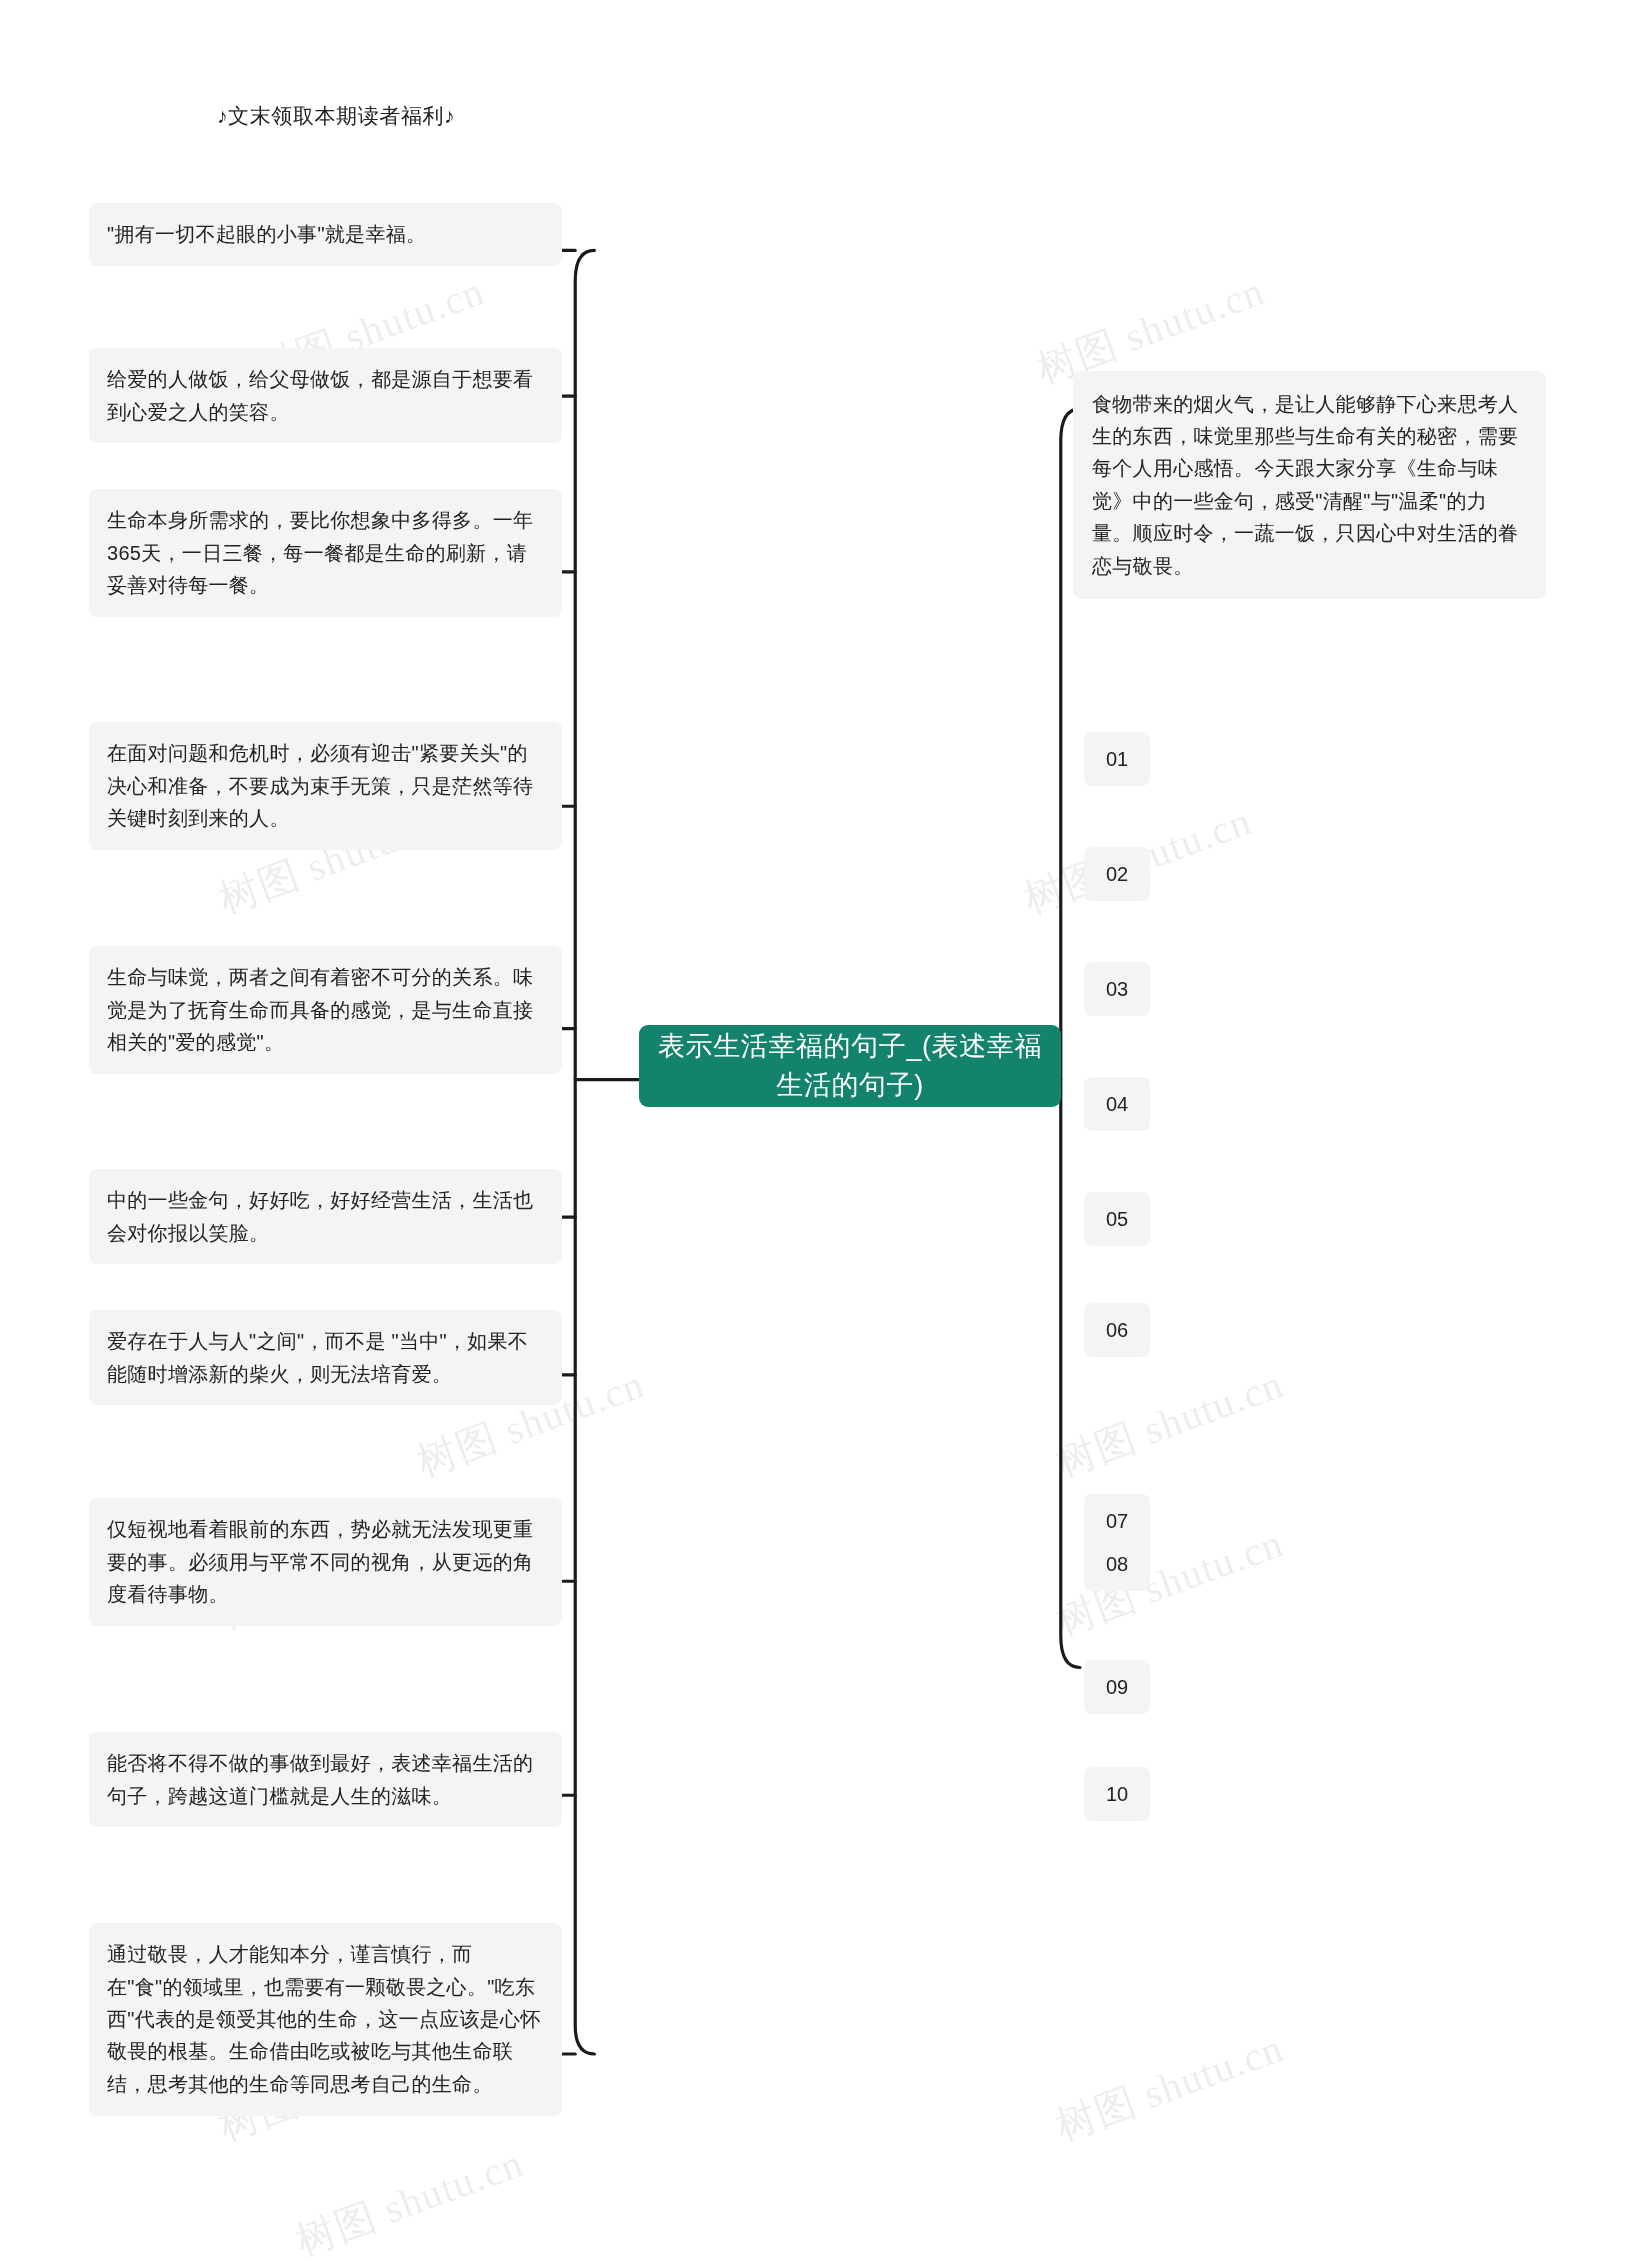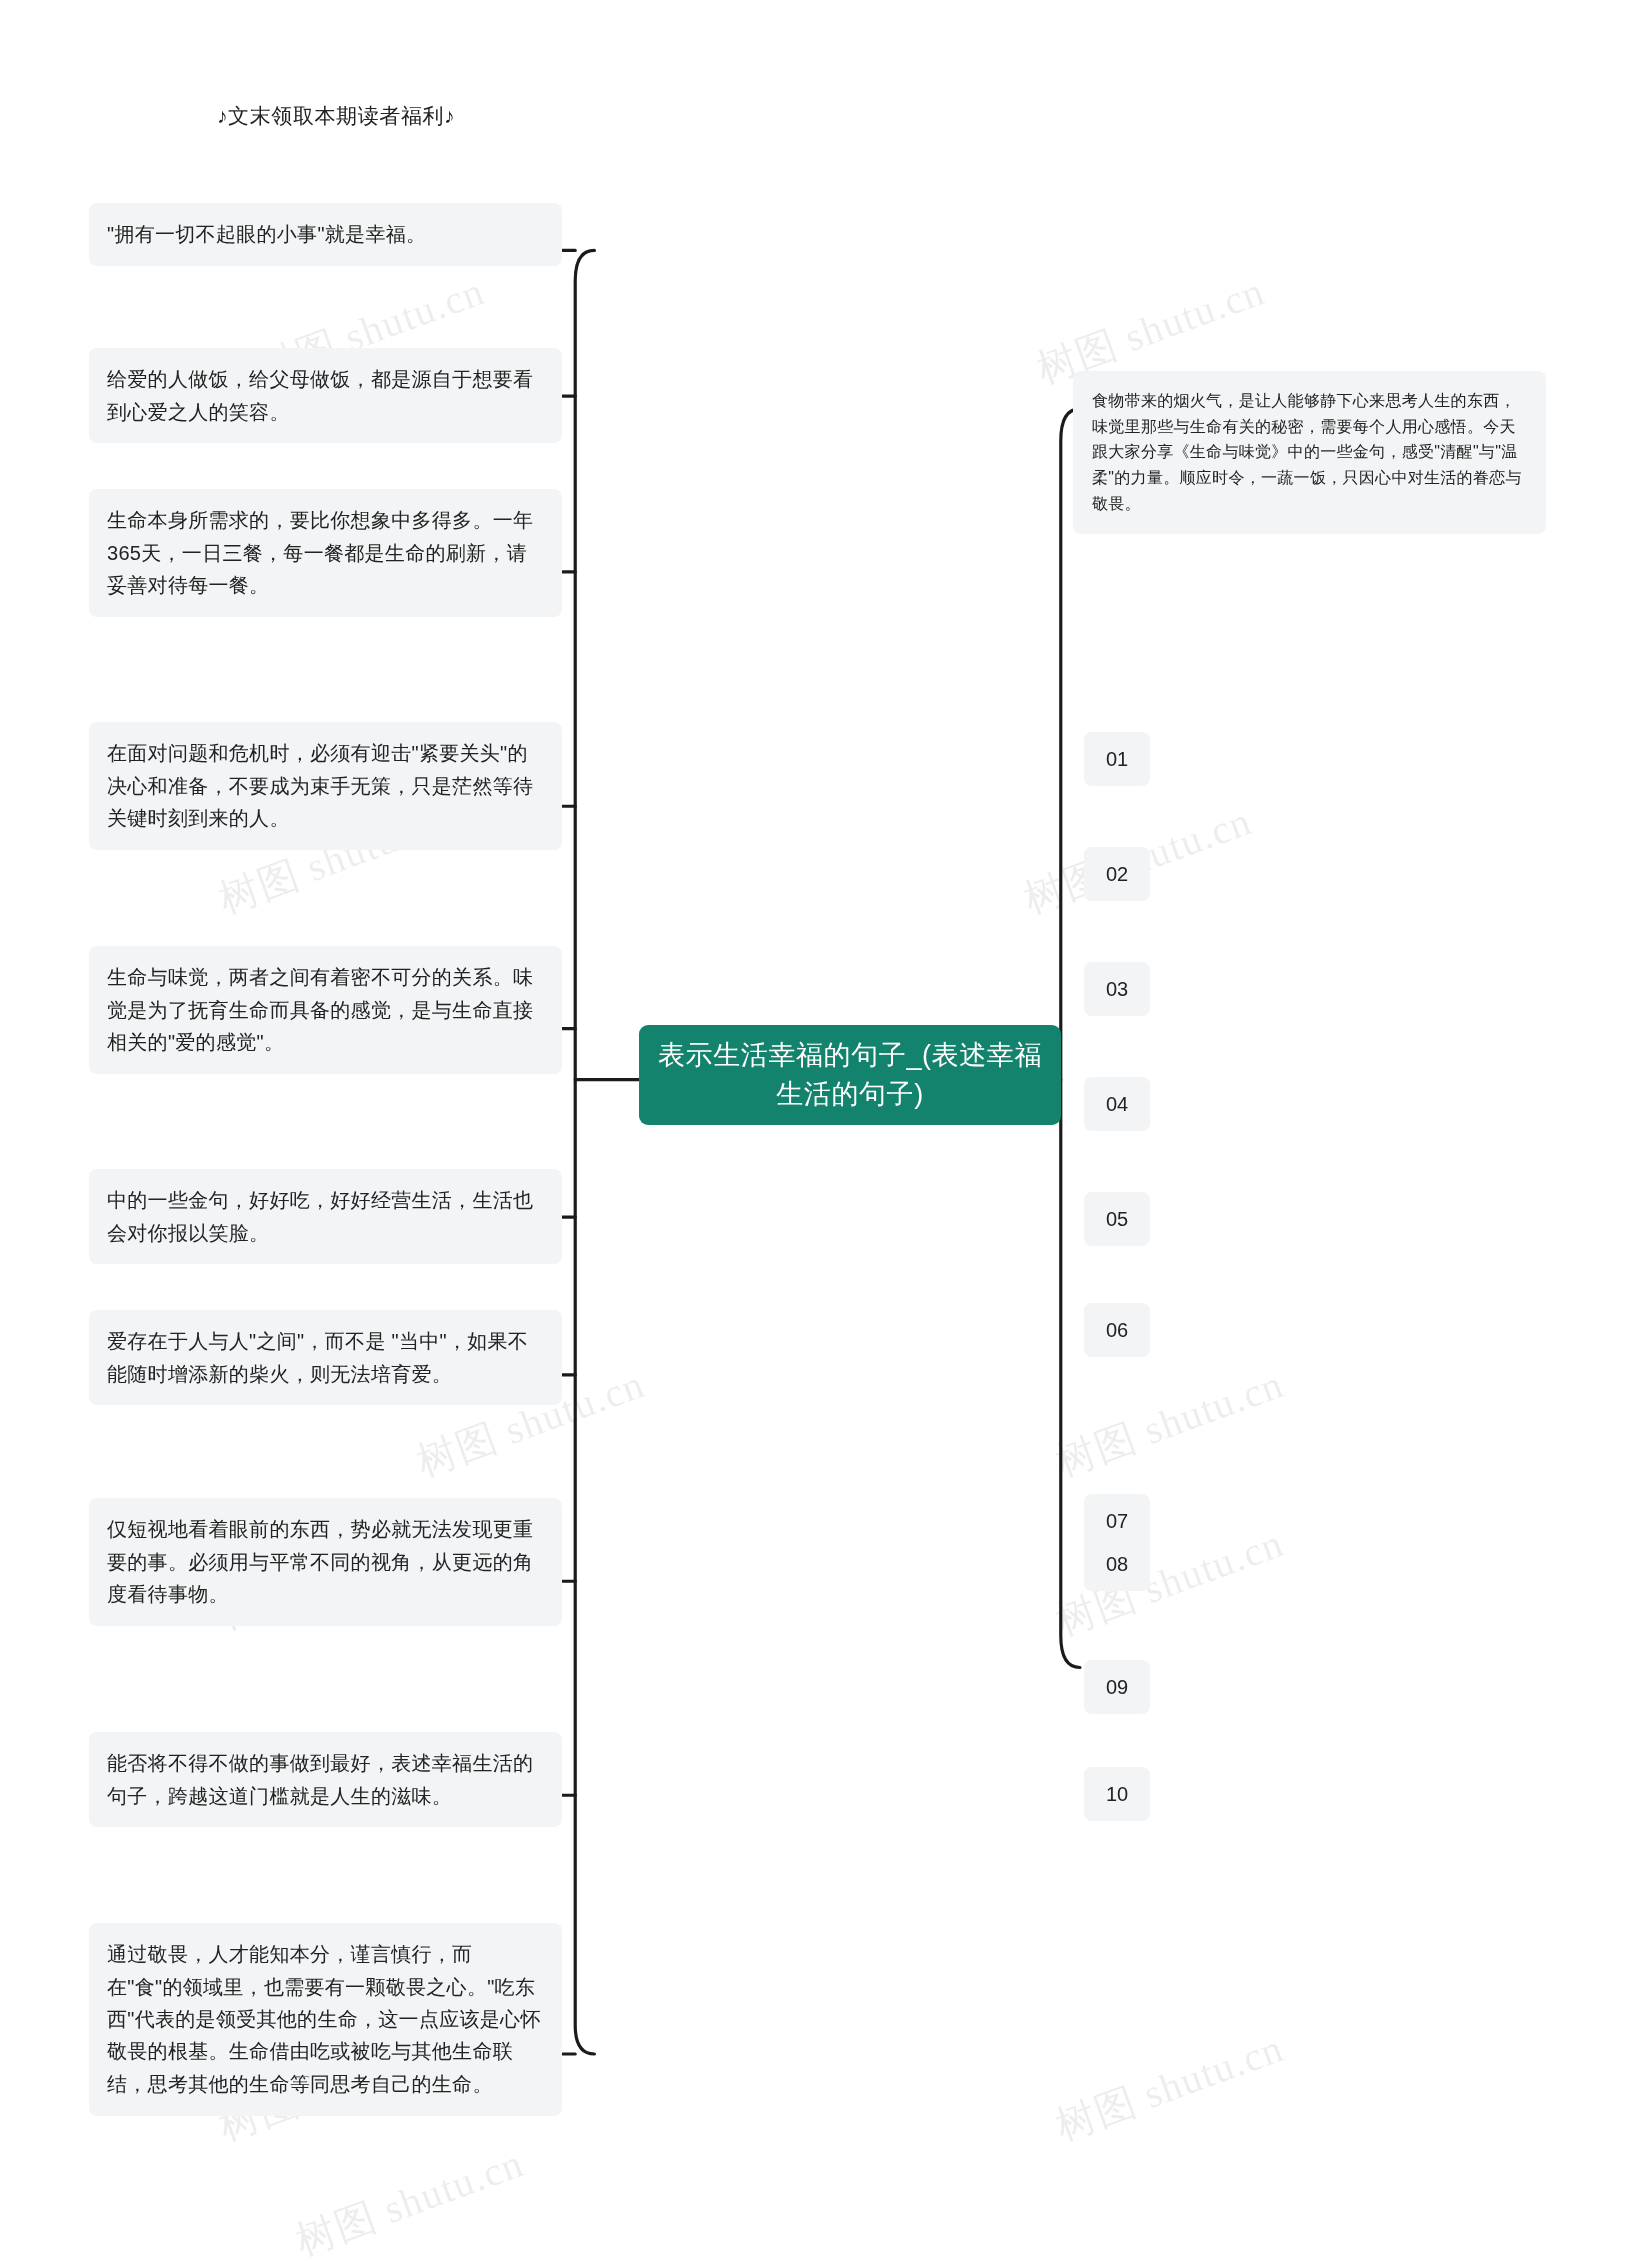--- a/index.html
+++ b/index.html
@@ -42,21 +42,21 @@
   
   .center-node {
     position: absolute;
     left: 639px;
     top: 1025px;
     width: 422px;
     box-sizing: border-box;
     background: #13836d;
     color: #ffffff;
     border-radius: 9px;
-    padding: 11px 19px;
+    padding: 2px 19px;
     font-size: 27px;
     line-height: 1.45;
     text-align: center;
     letter-spacing: 0.6px;
   }
 
   
   .left-card {
     position: absolute;
     left: 89px;
@@ -74,21 +74,21 @@
   
   .right-card {
     position: absolute;
     left: 1073px;
     top: 371px;
     width: 473px;
     box-sizing: border-box;
     background: #f2f4f5;
     border-radius: 7.7px;
     padding: 16.6px 19px;
-    font-size: 16px;
+    font-size: 20px;
     line-height: 1.62;
     color: #222;
     letter-spacing: 0.3px;
   }
 
   
   .num-chip {
     position: absolute;
     left: 1084px;
     width: 66px;

